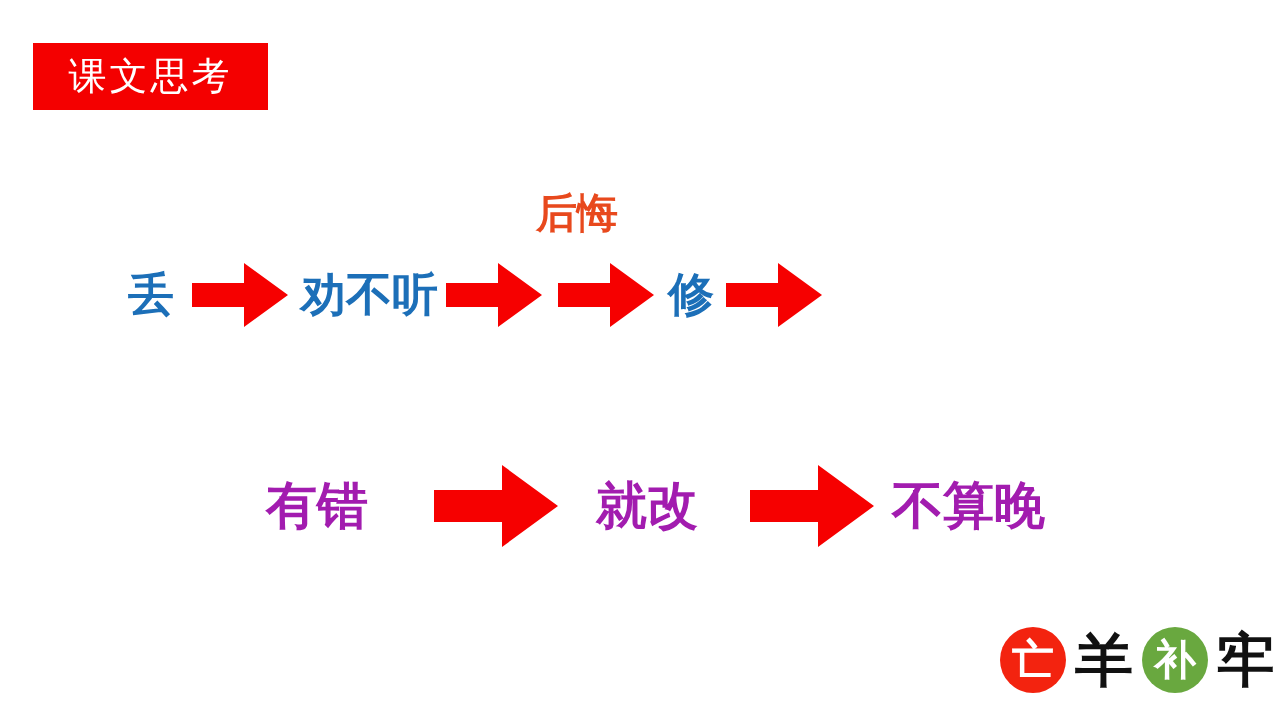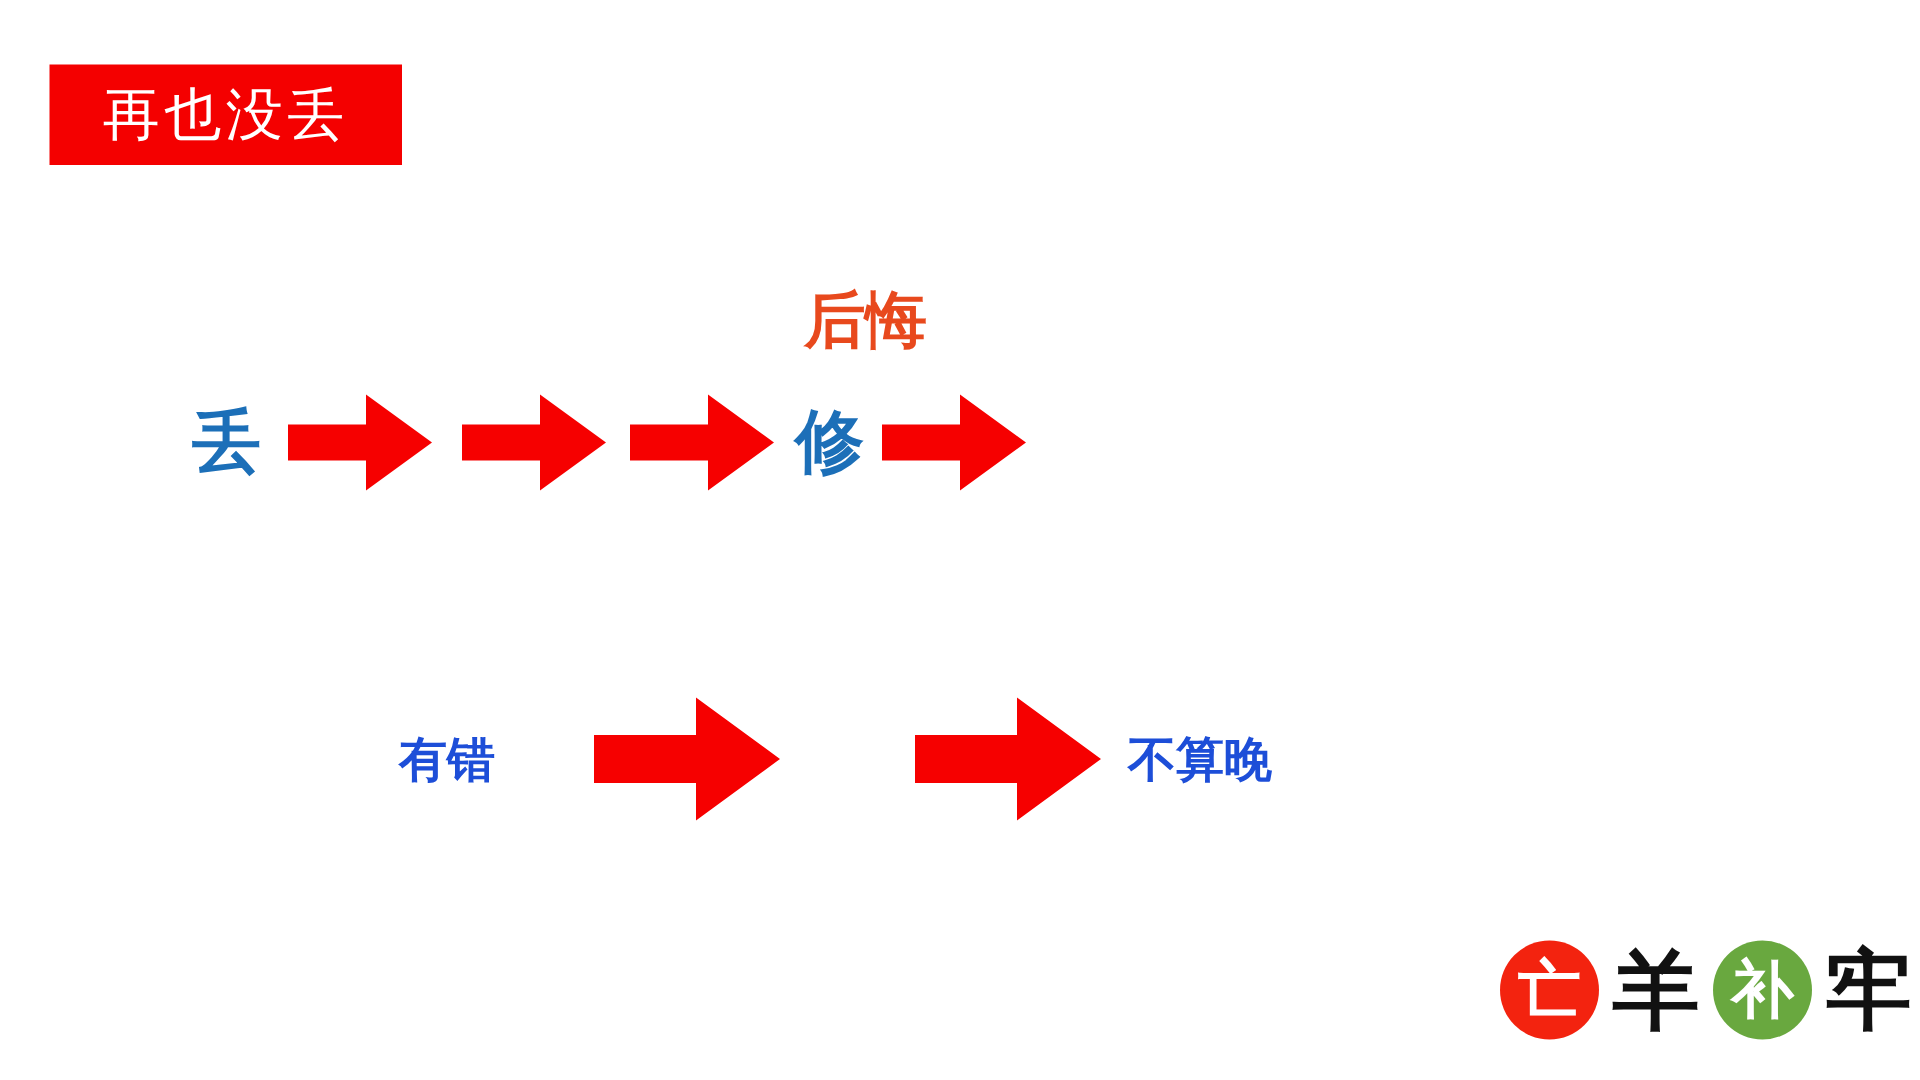--- a/index.html
+++ b/index.html
@@ -42,21 +42,21 @@
   
   .flow {
     position: absolute;
     display: flex;
     align-items: center;
   }
   .flow1 { left: 128px; top: 256px; height: 78px; }
   .flow2 { left: 266px; top: 458px; height: 96px; }
   .step { font-weight: bold; white-space: nowrap; line-height: 1; }
   .flow1 .step { color: #1C6FB8; font-size: 46px; }
-  .flow2 .step { color: #1d4ed8; font-size: 32px; }
+  .flow2 .step { color: #a21caf; font-size: 51px; }
   .arrow { flex: none; display: block; }
   .arrow polygon { fill: #F60000; }
   
   .logo {
     position: absolute;
     left: 1000px;
     top: 618px;
     height: 84px;
     display: flex;
     align-items: center;
@@ -83,47 +83,49 @@
     font-weight: bold;
     line-height: 66px;
   }
 </style>
 </head>
 <body>
 
 <div class="slide">
 
   <div class="title-box">
-    <span>再也没丢</span>
+    <span>课文思考</span>
   </div>
 
   <div class="regret">后悔</div>
 
   <div class="flow flow1">
     <span class="step">丢</span>
     <svg class="arrow" width="96" height="70" viewBox="0 0 96 70" style="margin:0 12px 0 18px;">
       <polygon points="0,23 52,23 52,3 96,35 52,67 52,47 0,47"></polygon>
     </svg>
+    <span class="step">劝不听</span>
     <svg class="arrow" width="96" height="70" viewBox="0 0 96 70" style="margin:0 6px 0 8px;">
       <polygon points="0,23 52,23 52,3 96,35 52,67 52,47 0,47"></polygon>
     </svg>
     <svg class="arrow" width="96" height="70" viewBox="0 0 96 70" style="margin:0 14px 0 10px;">
       <polygon points="0,23 52,23 52,3 96,35 52,67 52,47 0,47"></polygon>
     </svg>
     <span class="step">修</span>
     <svg class="arrow" width="96" height="70" viewBox="0 0 96 70" style="margin:0 30px 0 12px;">
       <polygon points="0,23 52,23 52,3 96,35 52,67 52,47 0,47"></polygon>
     </svg>
   </div>
 
   <div class="flow flow2">
     <span class="step">有错</span>
     <svg class="arrow" width="124" height="90" viewBox="0 0 124 90" style="margin:0 38px 0 66px;">
       <polygon points="0,29 68,29 68,4 124,45 68,86 68,61 0,61"></polygon>
     </svg>
+    <span class="step">就改</span>
     <svg class="arrow" width="124" height="90" viewBox="0 0 124 90" style="margin:0 18px 0 52px;">
       <polygon points="0,29 68,29 68,4 124,45 68,86 68,61 0,61"></polygon>
     </svg>
     <span class="step">不算晚</span>
   </div>
 
   <div class="logo">
     <span class="logo-circle red">亡</span>
     <span class="logo-black">羊</span>
     <span class="logo-circle green">补</span>

